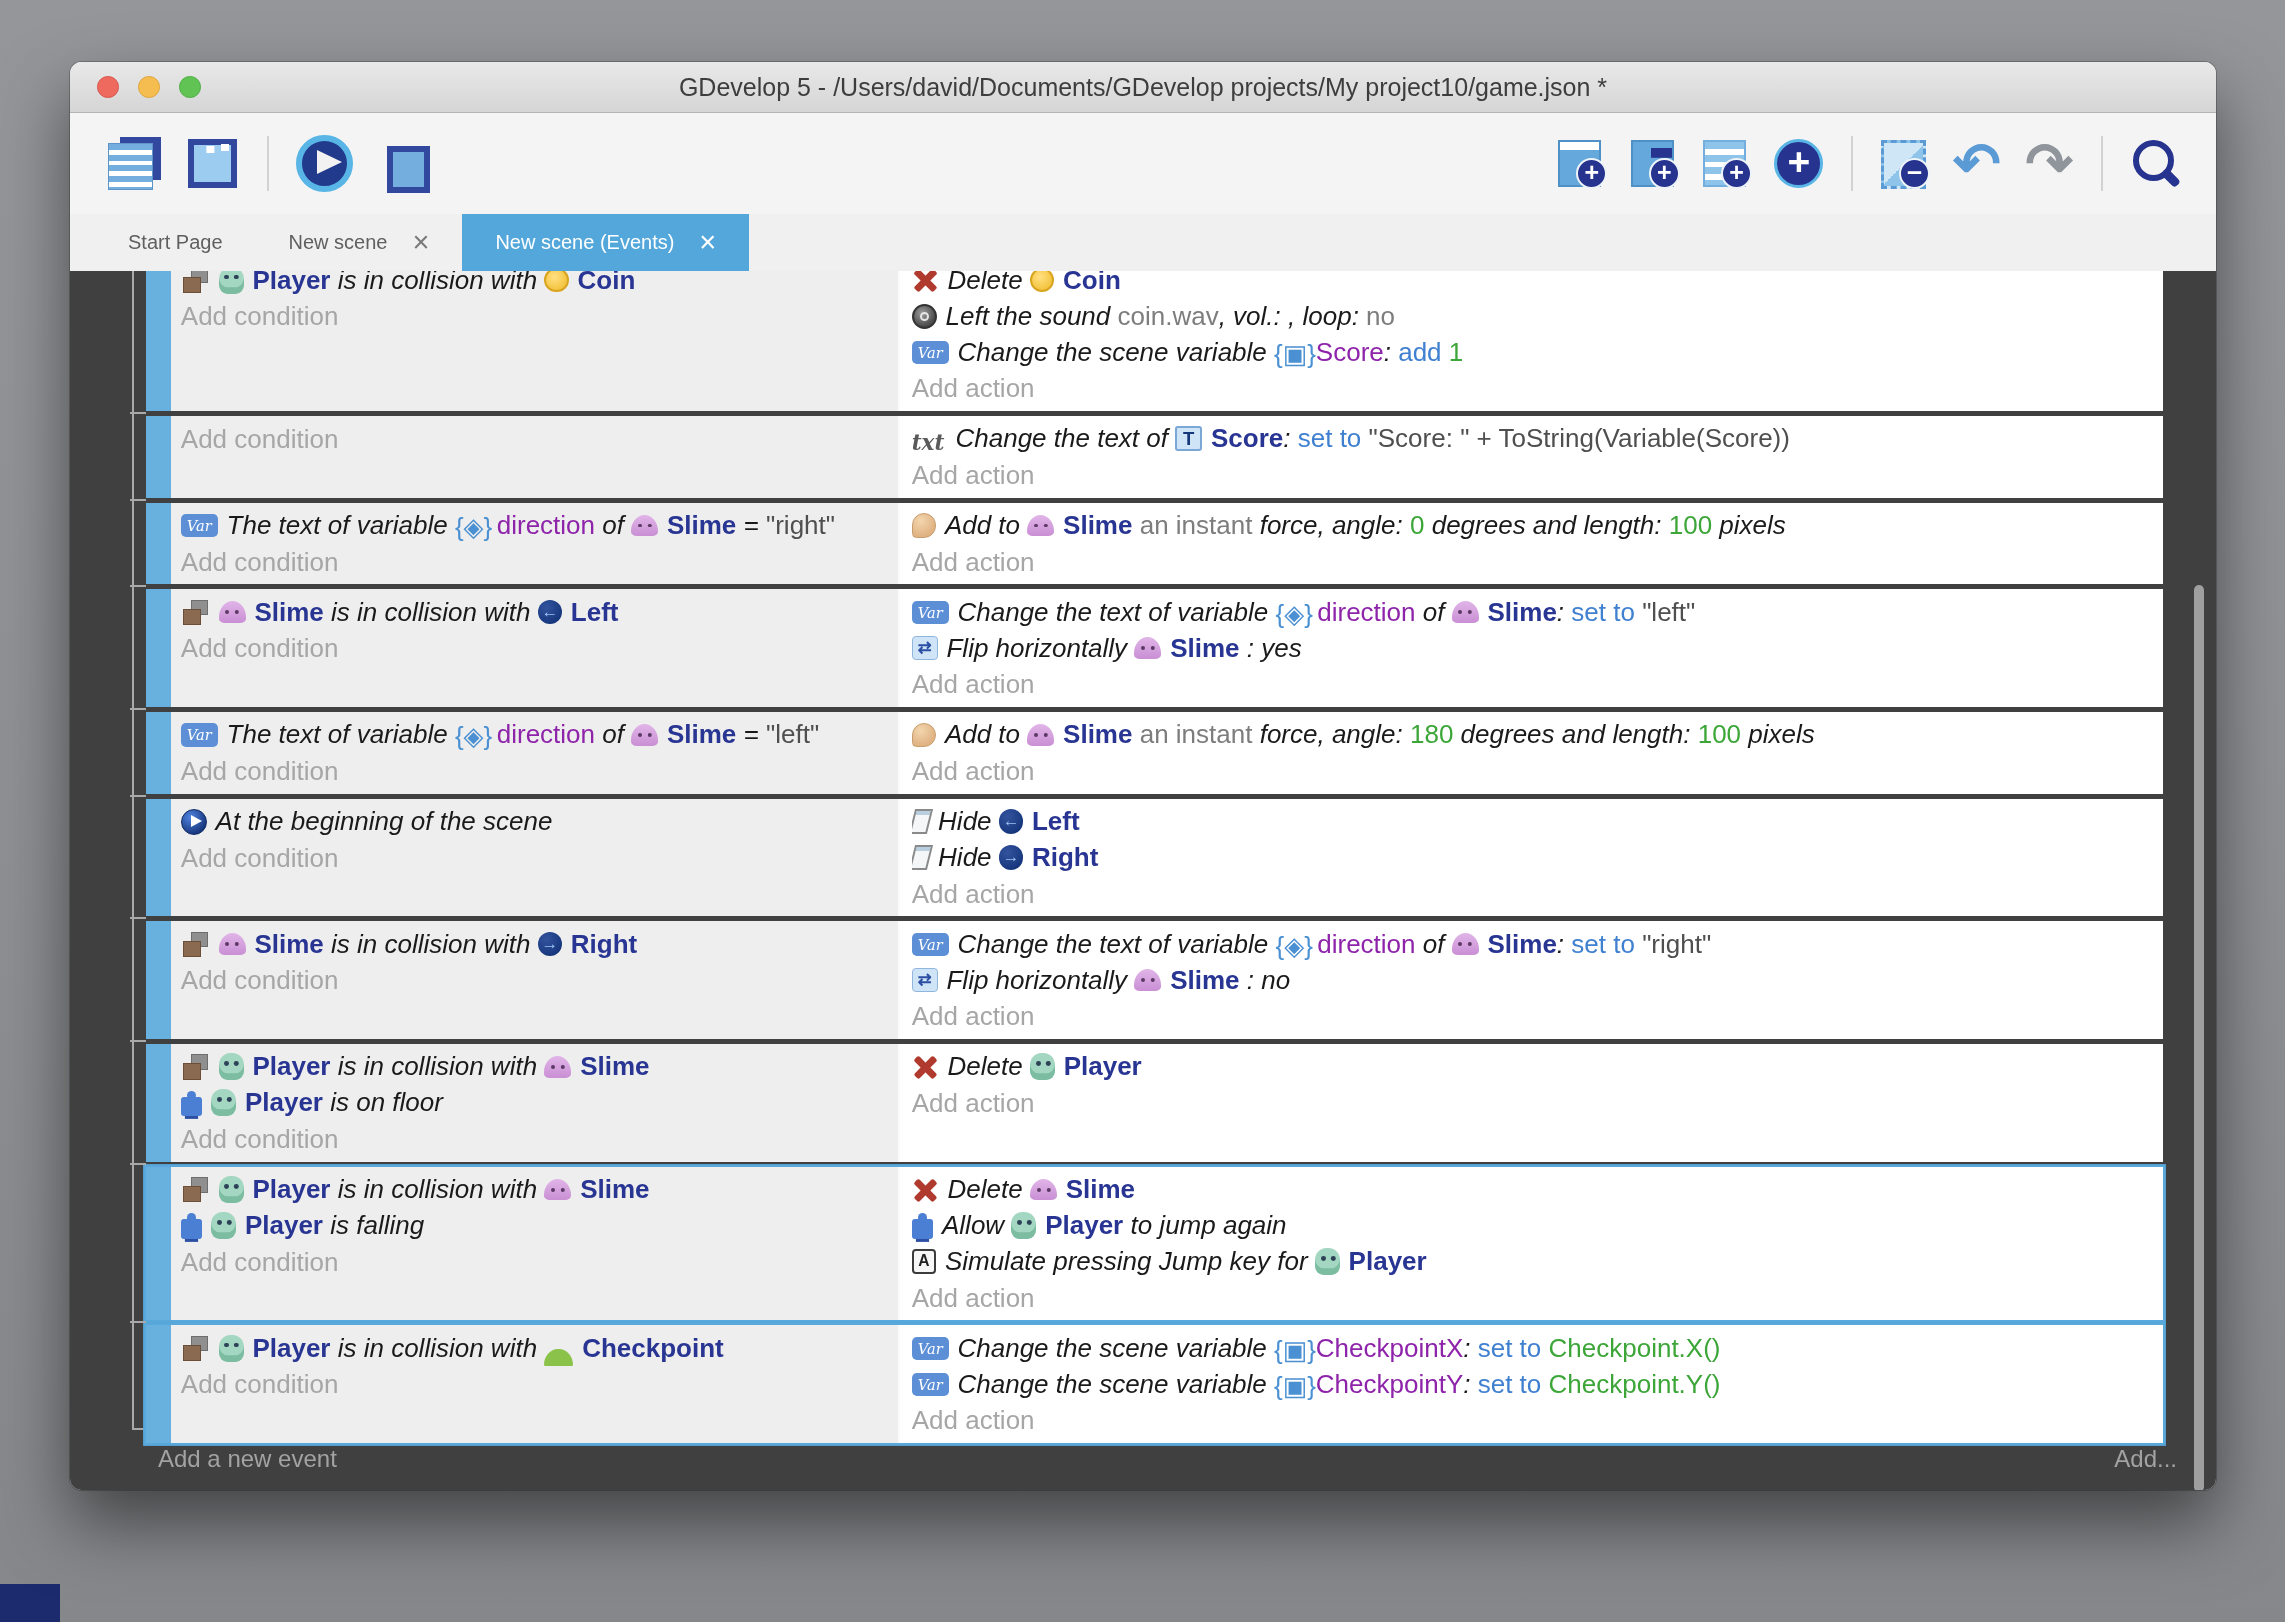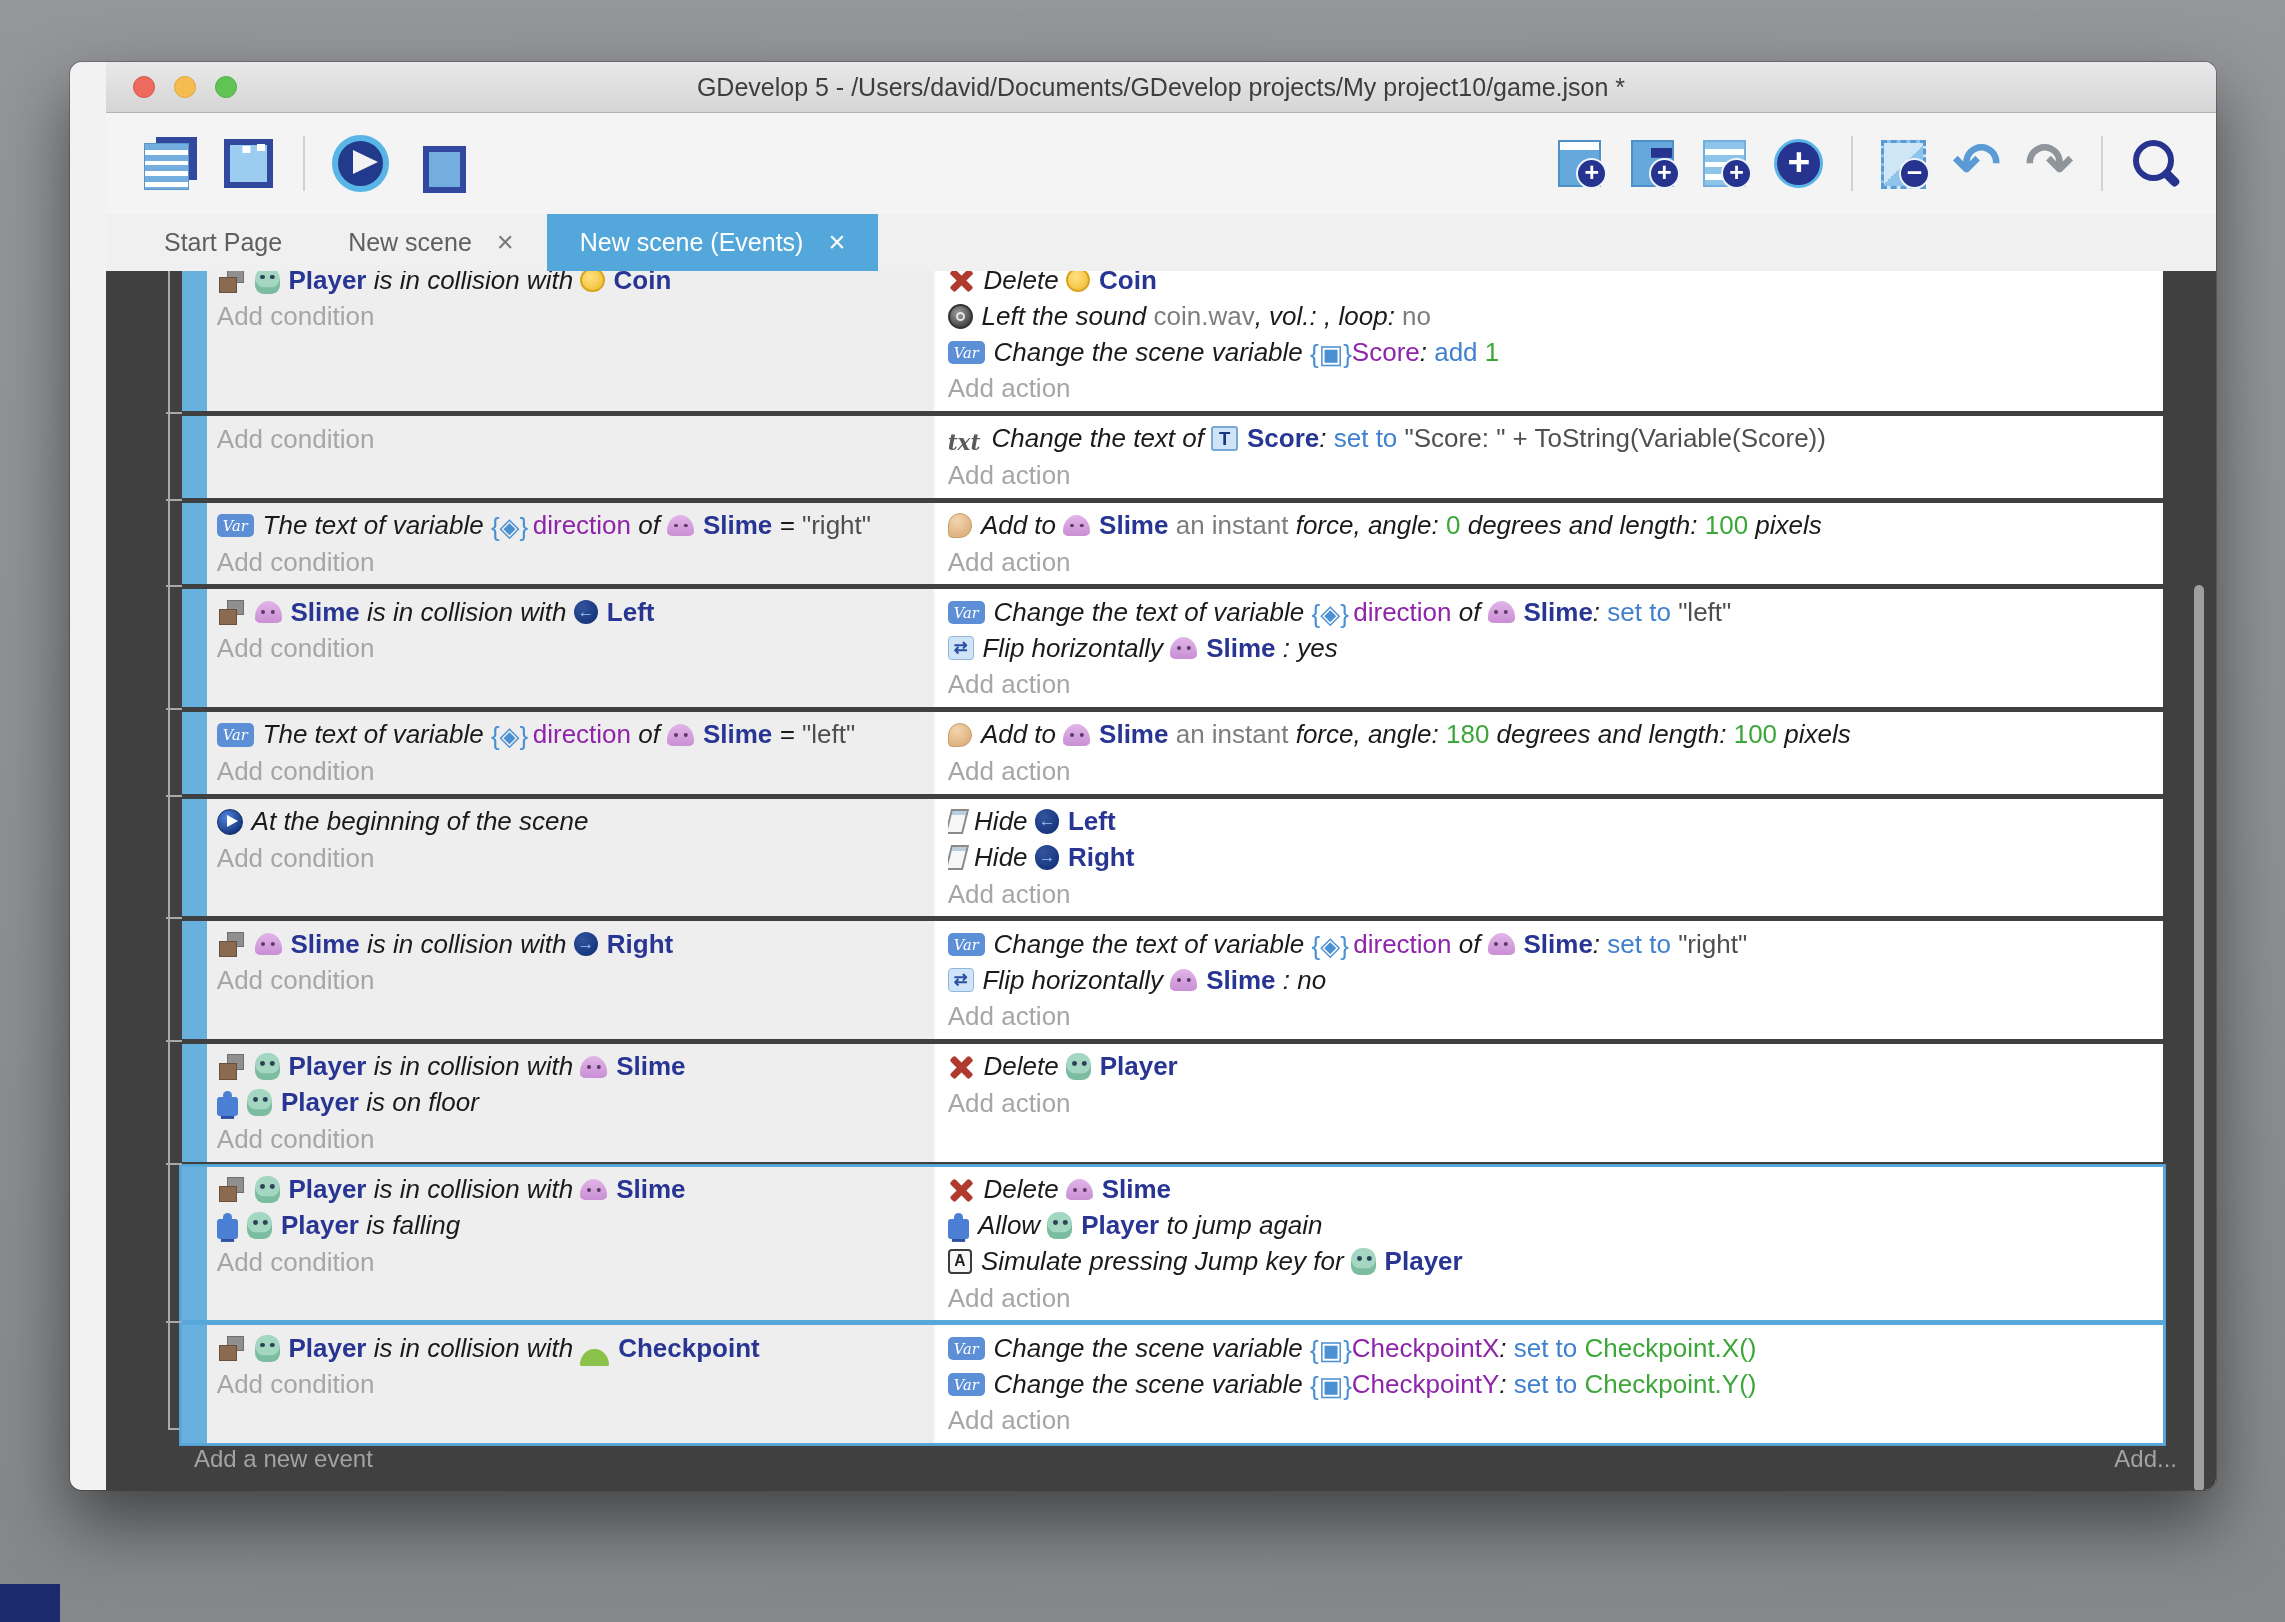--- a/index.html
+++ b/index.html
@@ -8,21 +8,21 @@
     font-family:"Liberation Sans", sans-serif;
     background:linear-gradient(180deg,#949699 0%,#8e9093 50%,#85878a 100%);
     position:relative;
   }
   .dock-corner { position:absolute; left:0; bottom:0; width:60px; height:39px; background:#1c2a6e; }
 
   .window {
     position:absolute; left:70px; top:62px; width:2146px; height:1428px;
     border-radius:11.7px; overflow:hidden; background:#f2f2f2;
     box-shadow:0 33px 68px rgba(0,0,0,.5), 0 0 0 1px rgba(0,0,0,.22);
-    display:flex; flex-direction:column;padding-left:36px;
+    display:flex; flex-direction:column;
   }
 
   
   .titlebar {
     height:51px; flex:0 0 51px; position:relative;
     background:linear-gradient(#e9e9e9,#d5d5d5); border-bottom:1px solid #b4b4b4;
     display:flex; align-items:center;
   }
   .lights { display:flex; gap:19.5px; margin-left:27px; }
   .light { width:21.5px; height:21.5px; border-radius:50%; }
@@ -76,21 +76,21 @@
     content:"–"; position:absolute; right:0; bottom:0; width:27px; height:27px; border-radius:50%;
     background:#26348f; color:#fff; font-size:27px; line-height:23.4px; text-align:center; font-weight:bold; border:2.9px solid #eef3f8;
   }
   .tbi-undo::before { content:"\21B6"; position:absolute; inset:0; color:#5b9bd5; font-size:57px; line-height:51px; text-align:center; font-weight:bold; }
   .tbi-redo::before { content:"\21B7"; position:absolute; inset:0; color:#8f959b; font-size:57px; line-height:51px; text-align:center; font-weight:bold; }
   .tbi-search::before { content:""; position:absolute; left:3.9px; top:2px; width:29px; height:29px; border:6.8px solid #26348f; border-radius:50%; }
   .tbi-search::after { content:""; position:absolute; right:5.9px; bottom:2px; width:8.8px; height:19.5px; background:#26348f; border-radius:3.9px; transform:rotate(-45deg); }
 
   
   .tabs { height:57px; flex:0 0 57px; background:#f0f0f0; display:flex; align-items:stretch; padding-left:25px; }
-  .tab { display:flex; align-items:center; gap:25px; padding:0 33px; font-size:25px; color:#5f5f5f; cursor:pointer; }
+  .tab { display:flex; align-items:center; gap:25px; padding:0 33px; font-size:20px; color:#5f5f5f; cursor:pointer; }
   .tab .close { font-size:29px; color:#7a7a7a; line-height:1; cursor:pointer; }
   .tab .close::before { content:"\00D7"; }
   .tab.active { background:#54a7da; color:#ffffff; }
   .tab.active .close { color:#ffffff; }
 
   
   .events-area { position:relative; flex:1; background:#404040; overflow:hidden; padding:0 53px 0 76px; }
   .tree-line { position:absolute; left:62px; top:0; width:2px; height:1157px; background:#a9a9a9; }
   .tree-corner { position:absolute; left:62px; top:1157px; width:17.6px; height:2px; background:#a9a9a9; }
   .events-list { margin-top:-13.7px; }

